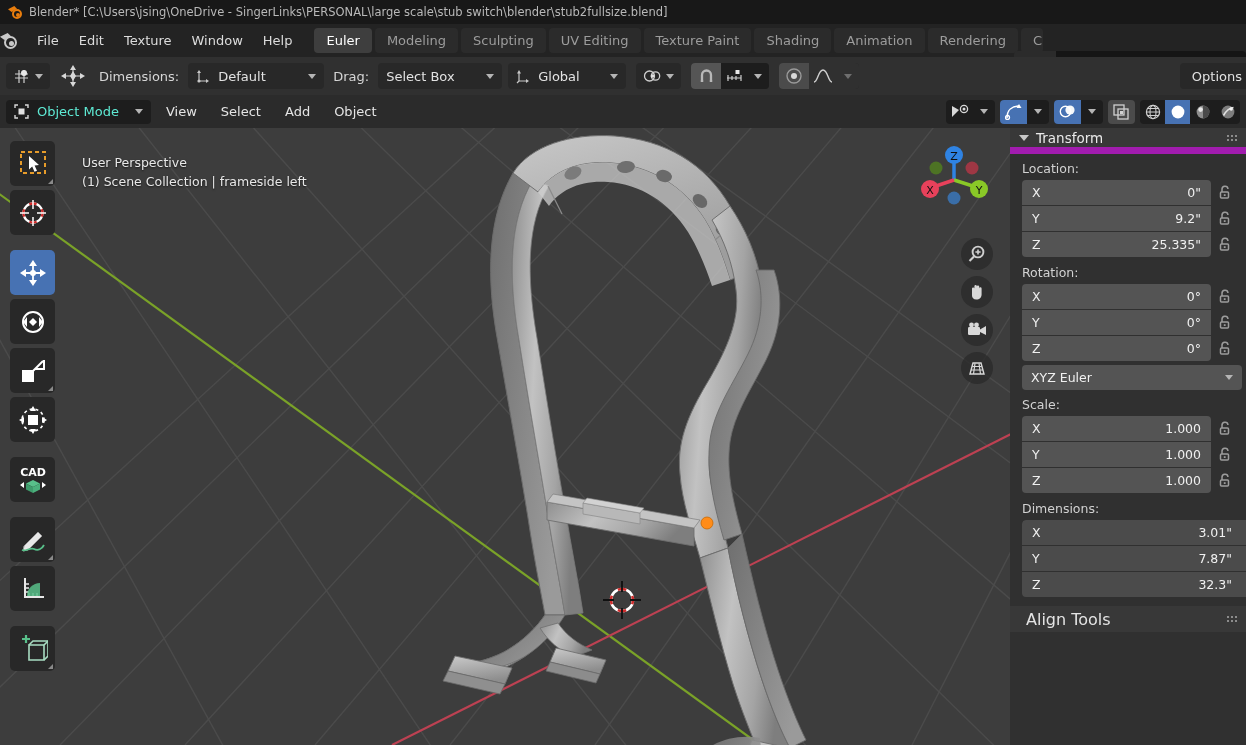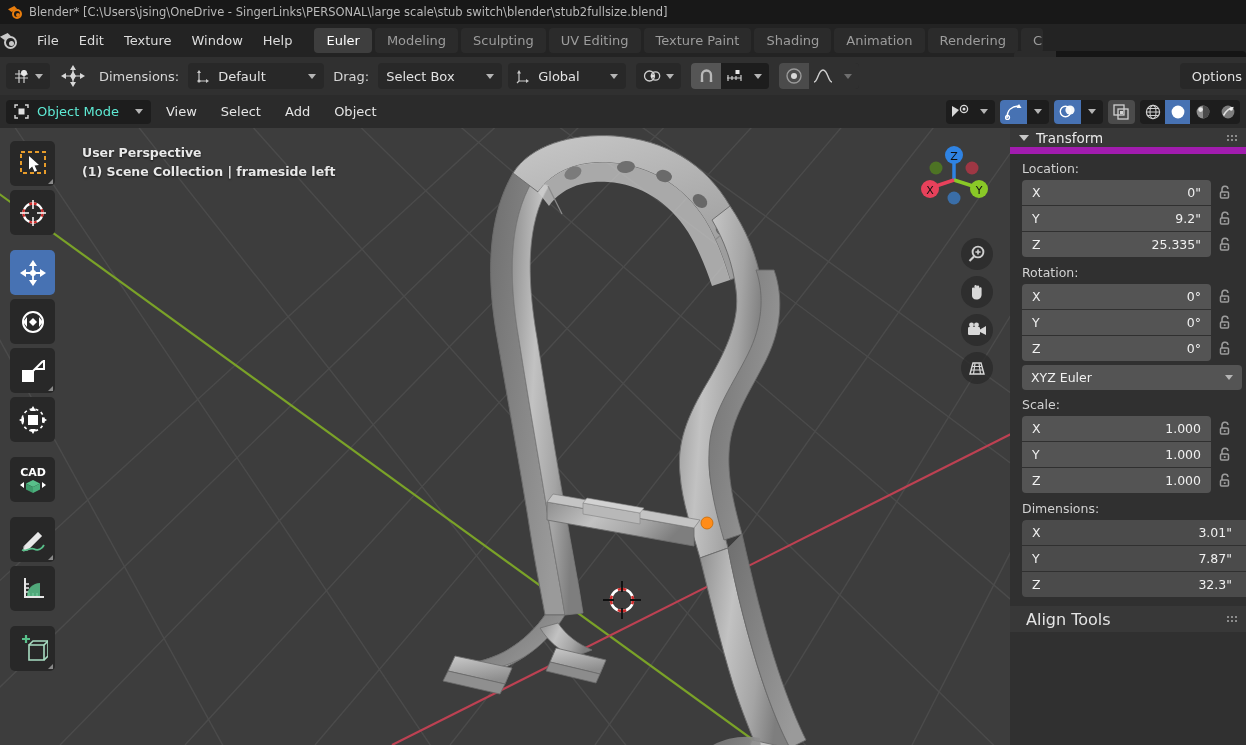--- a/index.html
+++ b/index.html
@@ -138,21 +138,21 @@
   .vp-seg .cell.wide { width: 22px; }
   .shade-seg .cell { width: 25px; }
 
   
   .viewport {
     position: absolute; top: 128px; left: 0; width: 1246px; height: 617px;
     background: #3d3d3d; overflow: hidden;
   }
   .grid-svg { position: absolute; inset: 0; }
 
-  .vp-info { position: absolute; left: 82px; top: 15px; pointer-events: none; font-weight: bold; }
+  .vp-info { position: absolute; left: 82px; top: 25px; pointer-events: none; }
   .vp-info div { font-size: 12.5px; color: #e8e8e8; line-height: 1.55;
                  text-shadow: 0 1px 2px rgba(0,0,0,.65); }
 
   
   .toolcol { position: absolute; left: 10px; top: 13px; display: flex;
              flex-direction: column; gap: 4px; }
   .tool {
     width: 45px; height: 45px; background: #282828; border-radius: 5px;
     display: flex; align-items: center; justify-content: center; position: relative;
   }

